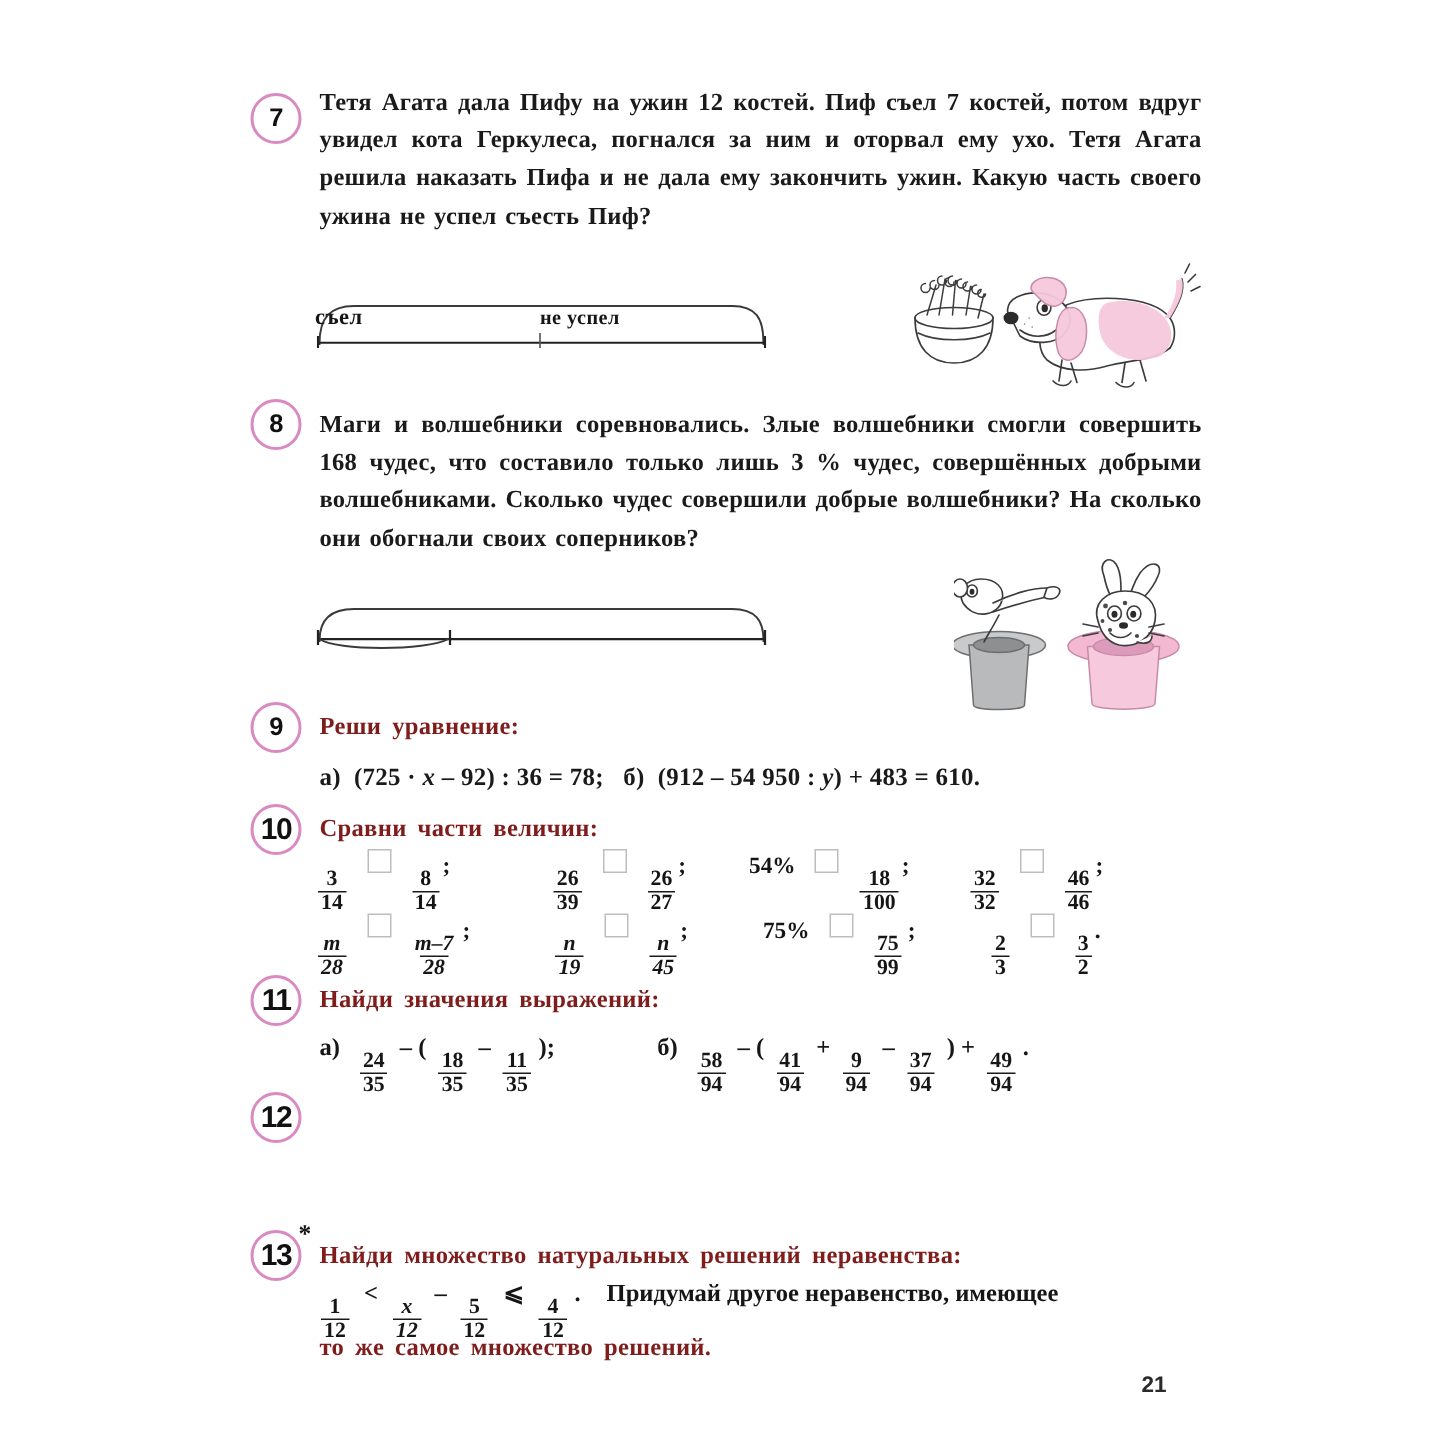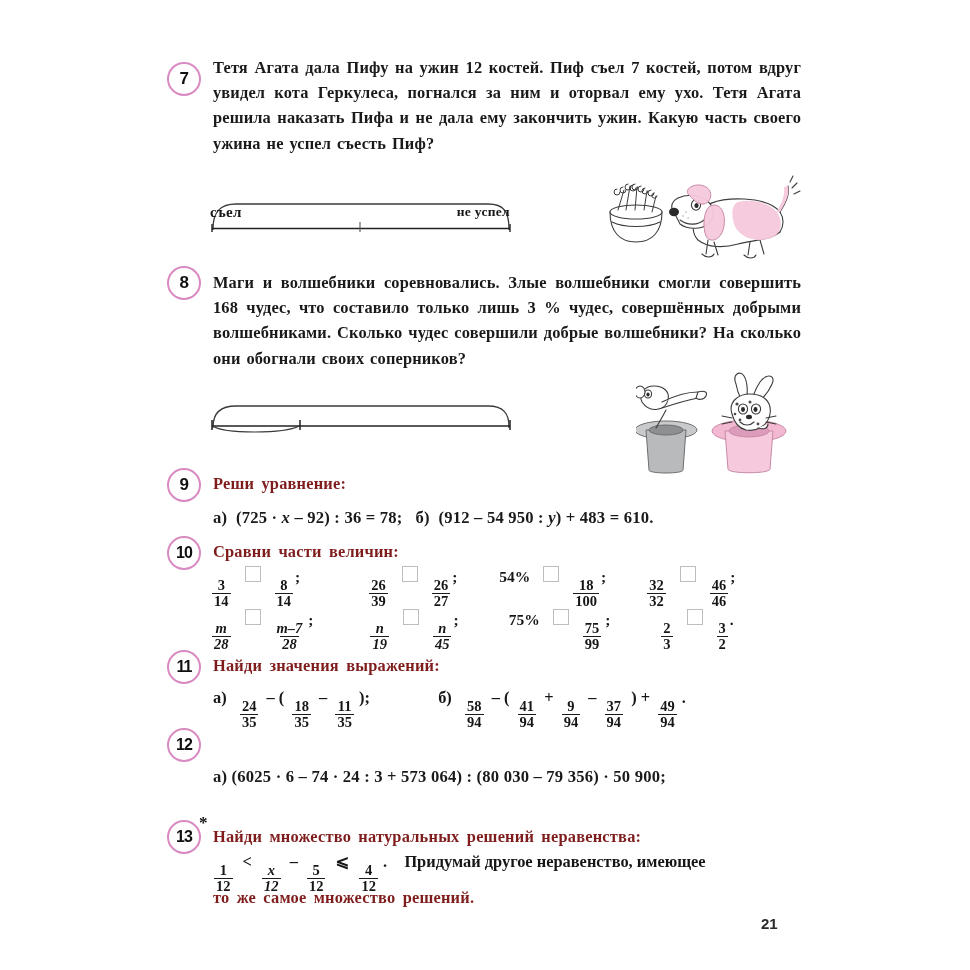--- a/index.html
+++ b/index.html
@@ -19,21 +19,21 @@
     border:2.2px solid #d98ac0;
     border-radius:50%;
     display:flex; align-items:center; justify-content:center;
     font-family:"Liberation Sans", sans-serif;
     font-weight:bold;
     font-size:17px;
     color:#111;
     letter-spacing:-0.5px;
     background:#fff;
   }
-  .num-badge.wide { font-size:16px; letter-spacing:-1px; }
+  .num-badge.wide { font-size:20px; letter-spacing:-1px; }
   .star {
     position:absolute;
     font-family:"Liberation Serif", serif;
     font-size:17px;
     font-weight:bold;
     color:#111;
     line-height:1;
   }
 
   .body-text {
@@ -122,21 +122,21 @@
   <div class="strip" style="left:210px; top:198px; width:302px; height:36px;">
     <svg width="302" height="36" viewBox="0 0 302 36">
       <path d="M3 32 L3 31 C3 14 10 6 26 6 L278 6 C294 6 299 14 299 31 L299 32" fill="none" stroke="#3a3a3a" stroke-width="1.3"></path>
       <line x1="2" y1="26" x2="2" y2="34" stroke="#222" stroke-width="1.4"></line>
       <line x1="300" y1="26" x2="300" y2="34" stroke="#222" stroke-width="1.4"></line>
       <line x1="2" y1="30.5" x2="300" y2="30.5" stroke="#222" stroke-width="1.4"></line>
       <line x1="150" y1="24" x2="150" y2="34" stroke="#555" stroke-width="1.1"></line>
     </svg>
     <div style="position:absolute; left:0; top:6px; width:150px; text-align:left;
                 font-size:15px; font-weight:600; letter-spacing:0.3px;">съел</div>
-    <div style="position:absolute; left:150px; top:6px; width:150px; text-align:right;
+    <div style="position:absolute; left:150px; top:6px; width:150px; text-align:left;
                 font-size:13.5px; font-weight:600; letter-spacing:0.3px;">не  успел</div>
   </div>
 
   <div class="illus" style="left:604px; top:160px; width:200px; height:100px;">
     <svg width="200" height="100" viewBox="0 0 200 100">
       <g fill="none" stroke="#3c3c3c" stroke-width="1.1" stroke-linecap="round">
 
         <path d="M6 52 C6 72 16 82 32 82 C48 82 58 72 58 52 Z" fill="#fff"></path>
         <ellipse cx="32" cy="52" rx="26" ry="7" fill="#fff"></ellipse>
         <path d="M8 62 C20 68 44 68 56 62"></path>
@@ -408,21 +408,20 @@
     <span class="frac">
       <span class="nu">49</span>
       <span class="de">94</span>
     </span>
     <span>.</span>
   </div>
 
   <div class="num-badge wide" style="left:167px; top:728px;">12</div>
 
 
-  <div class="eq-line" style="left:213px; top:767px;">а)  (6025 · 6 – 74 · 24 : 3 + 573 064) : (80 030 – 79 356) · 50 900;</div>
 
 
   <div class="num-badge wide" style="left:167px; top:820px;">13</div>
   <div class="star" style="left:199px; top:814px;">*</div>
 
   <div class="heading" style="left:213px; top:825px;">Найди  множество  натуральных  решений  неравенства:</div>
 
   <div class="frow" style="left:213px; top:852px; font-size:16.4px;">
     <span class="frac">
       <span class="nu">1</span>

